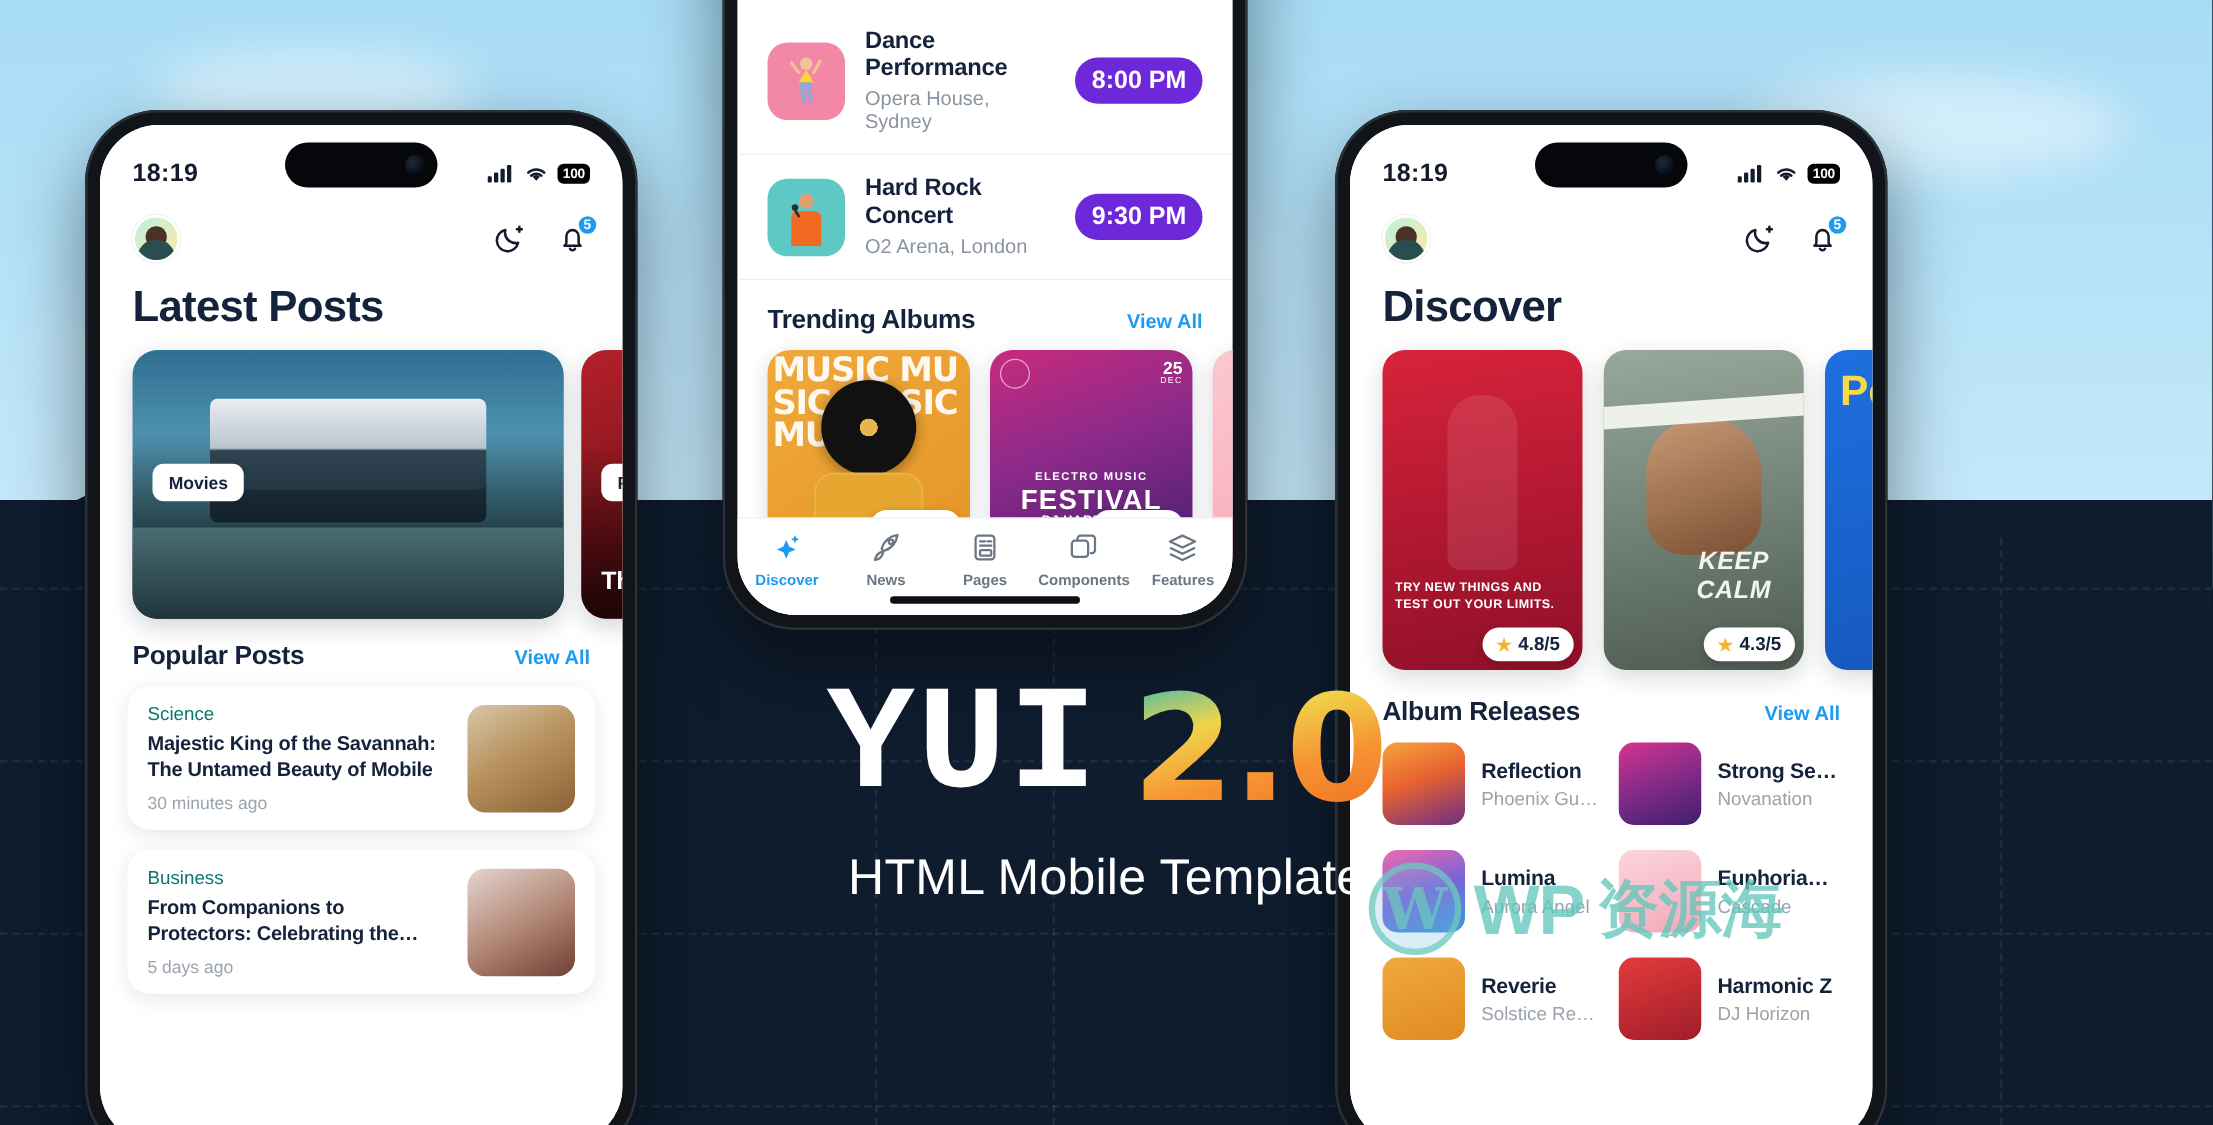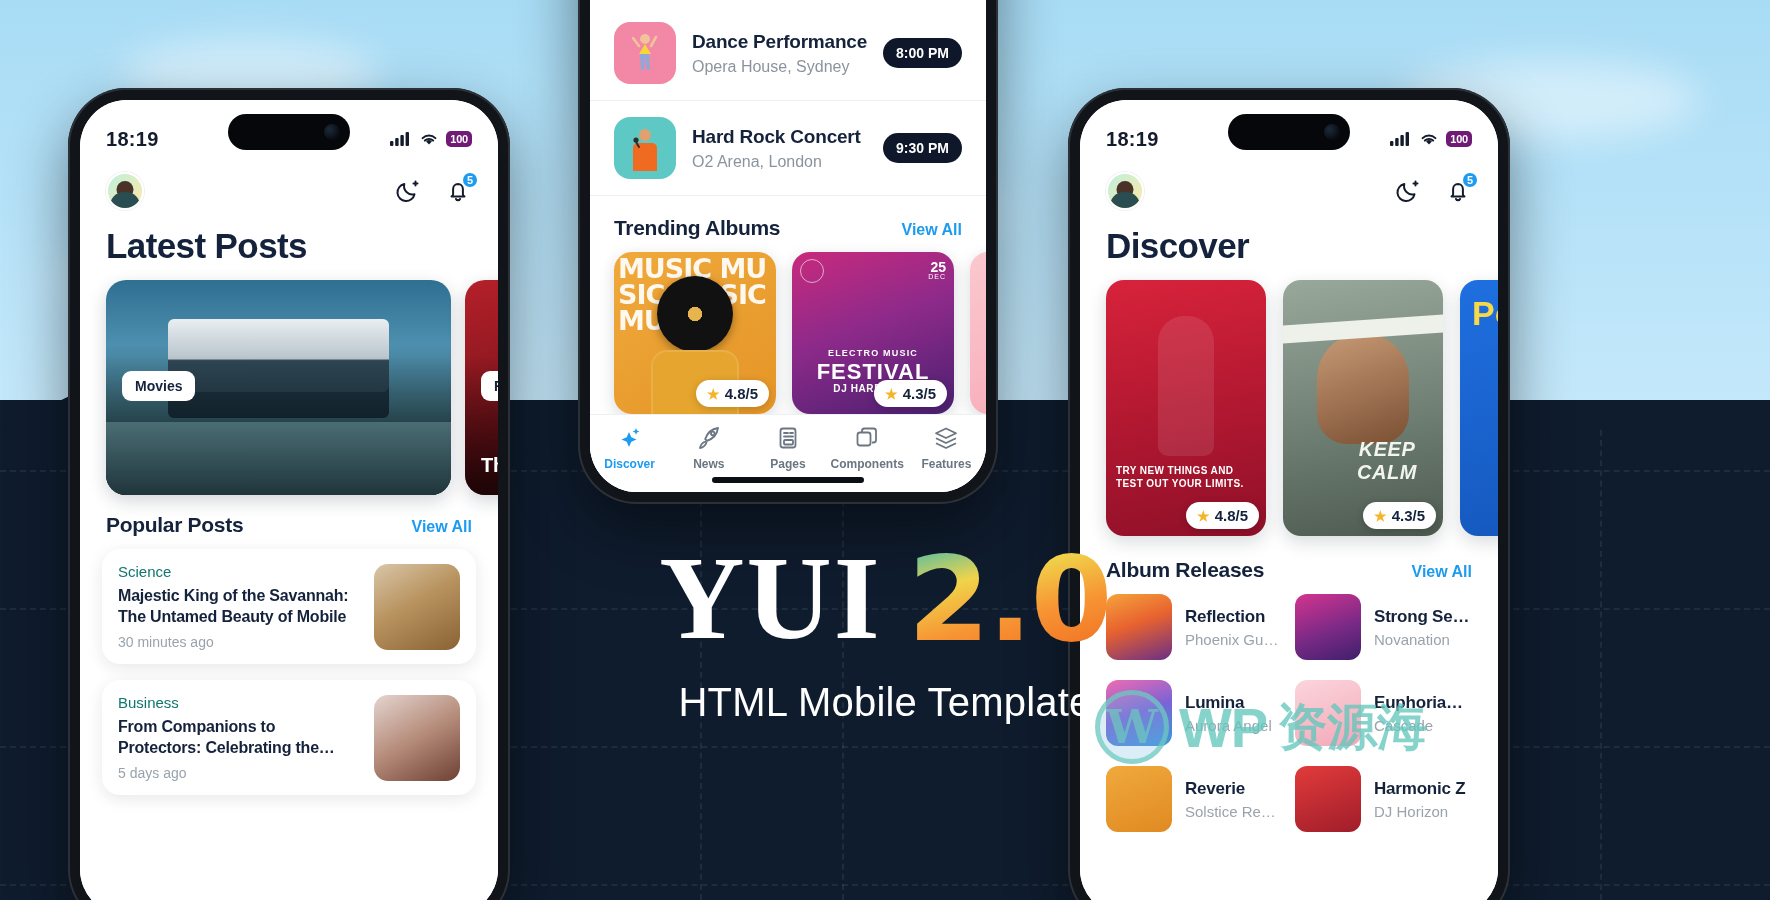--- a/index.html
+++ b/index.html
@@ -55,21 +55,21 @@
     background: radial-gradient(circle at 35% 35%, #1d2a3a, #080c12 70%);
   }
   .statusbar {
     position: absolute; top: 0; left: 0; right: 0; height: 64px;
     display: flex; align-items: center; justify-content: space-between;
     padding: 14px 26px 0; z-index: 35; text-align: right;
   }
   .clock { font-size: 20px; font-weight: 700; color: #141b2c; letter-spacing: .3px; }
   .status-right { display: flex; align-items: center; gap: 7px; }
   .batt {
-    font-size: 11px; font-weight: 800; color: #fff; background: #701a75;
+    font-size: 11px; font-weight: 800; color: #fff; background: #000000;
     border-radius: 5px; padding: 2px 4px 2px 4px; letter-spacing: -.2px;
   }
 
   .home-ind {
     position: absolute; bottom: 9px; left: 50%; transform: translateX(-50%);
     width: 152px; height: 6px; border-radius: 4px; background: #0b0f15; z-index: 30;
   }
 
   
   .app { position: absolute; inset: 0; padding-top: 64px; background: #fff; }
@@ -171,21 +171,21 @@
     padding: 16px 24px; border-bottom: 1px solid #eef1f4;
   }
   .ev-img { width: 62px; height: 62px; border-radius: 16px; flex: 0 0 62px; position: relative; overflow:hidden;}
   .ev-img.pink { background: #f287a6; }
   .ev-img.teal { background: #5ec9c4; }
   .ev-img .person { position:absolute; left:50%; top: 10px; transform: translateX(-50%); width: 26px; height: 44px; }
   .ev-txt { flex: 1; min-width: 0; }
   .ev-name { font-size: 19px; font-weight: 800; color: #15223c; letter-spacing: -.2px; }
   .ev-loc { font-size: 16px; color: #8b949e; margin-top: 5px; }
   .ev-time {
-    background: #0f172a; color: #fff; font-size: 14px; font-weight: 800;
+    background: #6d28d9; color: #fff; font-size: 20px; font-weight: 800;
     border-radius: 20px; padding: 7px 13px; white-space: nowrap;
   }
 
   .album-row { display: flex; gap: 16px; padding: 0 24px; }
   .album {
     flex: 0 0 162px; height: 162px; border-radius: 18px; position: relative;
     overflow: hidden; box-shadow: 0 5px 16px rgba(15,28,46,.16);
   }
   .rating {
     position: absolute; right: 7px; bottom: 7px;
@@ -268,21 +268,21 @@
   .cv-red  { background: linear-gradient(160deg,#e23b3b 0%, #a01d2a 100%); }
 
   
   .brand {
     position: absolute; left: 0; right: 0; top: 540px; text-align: center; z-index: 5;
   }
   .brand .logo {
     font-size: 118px; font-weight: 800; letter-spacing: -2px; line-height: 1;
     display: flex; align-items: center; justify-content: center; gap: 26px;
   }
-  .logo .yui { color: #fff; font-family: Liberation Serif, serif; letter-spacing: 2px; }
+  .logo .yui { color: #fff; font-family: Liberation Mono, monospace; letter-spacing: 2px; }
   .logo .ver {
     background: linear-gradient(165deg, #2fb7b8 0%, #f0d44a 32%, #f79433 62%, #ef6b21 100%);
     -webkit-background-clip: text; background-clip: text; color: transparent;
     font-family: "DejaVu Sans", sans-serif;
   }
   .brand .tagline {
     margin-top: 22px; color: #fff; font-size: 40px; font-weight: 400; letter-spacing: .2px;
   }
 
   

